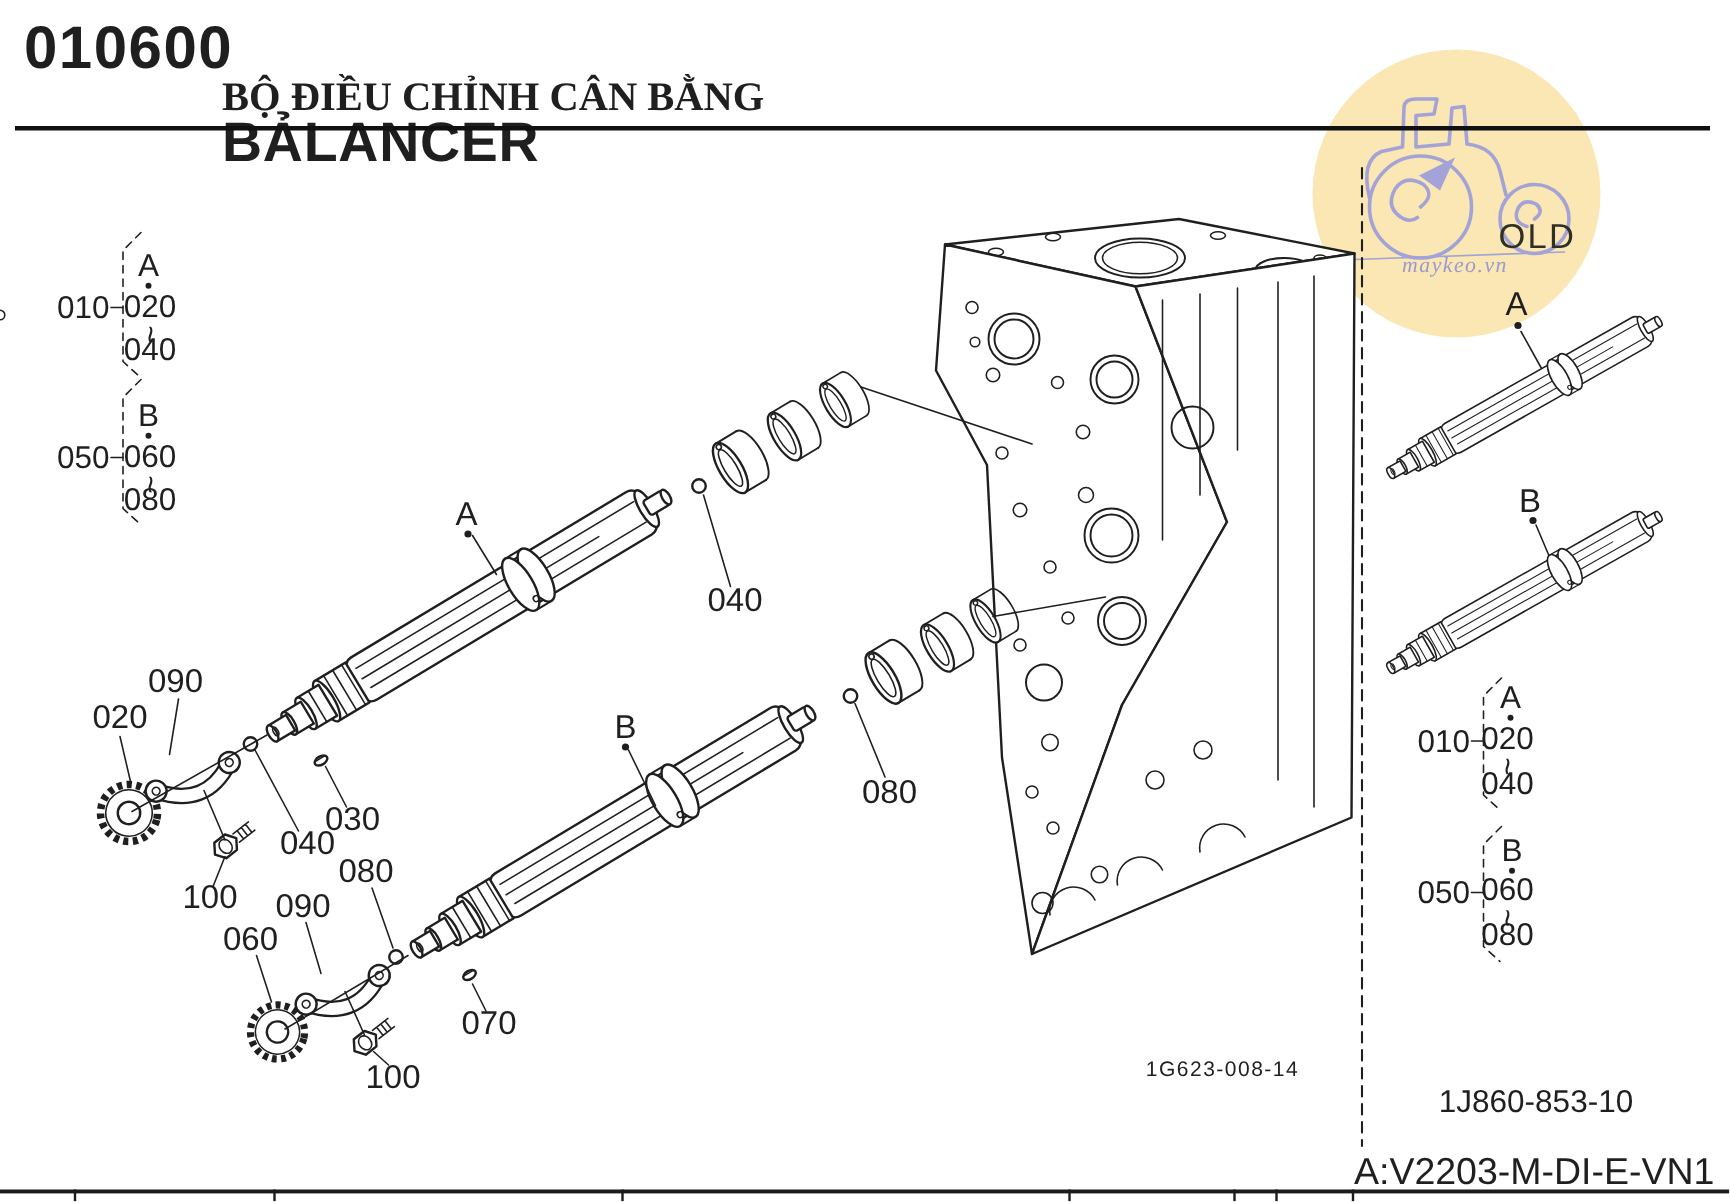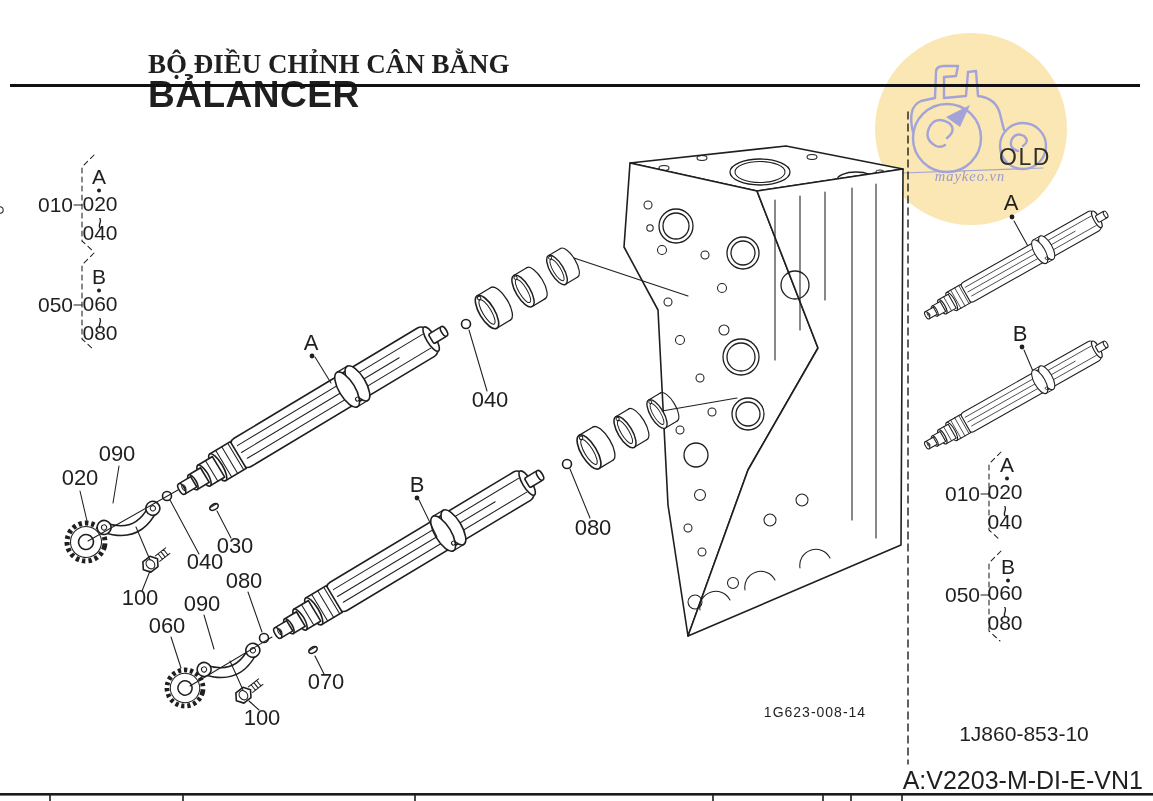--- a/index.html
+++ b/index.html
@@ -303,19 +303,20 @@
           <line x1="183" y1="793" x2="183" y2="801"></line>
       <line x1="415" y1="793" x2="415" y2="801"></line>
           <line x1="713" y1="793" x2="713" y2="801"></line>
       <line x1="823" y1="793" x2="823" y2="801"></line>
           <line x1="851" y1="793" x2="851" y2="801"></line>
       <line x1="902" y1="793" x2="902" y2="801"></line>
     </g>
   </g>
 </svg>
 
+  <div class="hdr-code">010600</div>
   <div class="hdr-titles">
     <div class="hdr-vi">BỘ ĐIỀU CHỈNH CÂN BẰNG</div>
     <div class="hdr-en">BẢLANCER</div>
   </div>
   <div class="hdr-rule"></div>
 
 </div>
 
 </body></html>

